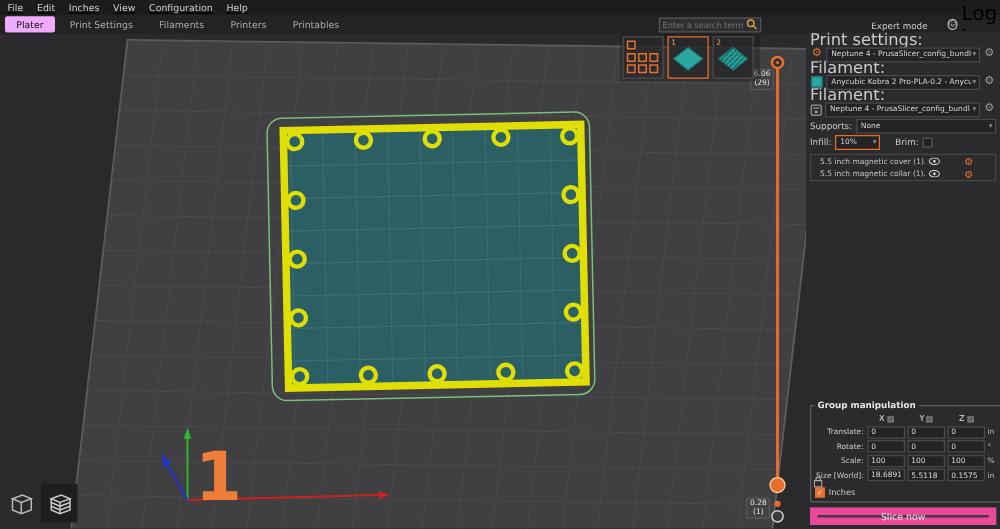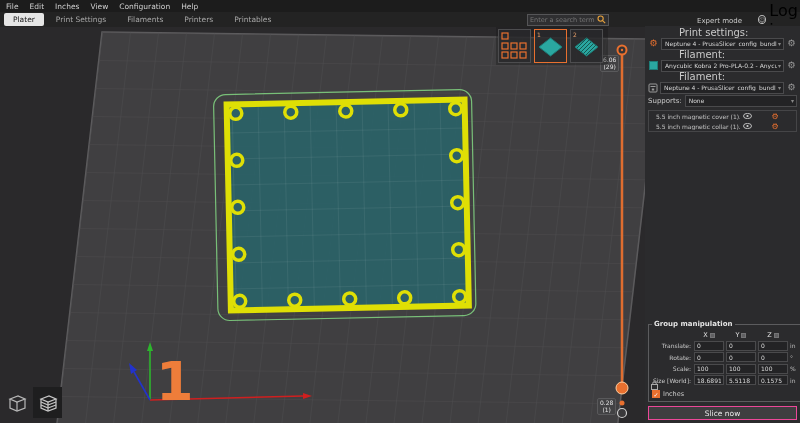--- a/index.html
+++ b/index.html
@@ -1,26 +1,26 @@
 <!DOCTYPE html>
 <html><head>
 <meta charset="utf-8">
 <style>
   * { margin:0; padding:0; box-sizing:border-box; font-family:"DejaVu Sans", sans-serif; }
   html,body { width:800px; height:423px; overflow:hidden; }
   body { position:relative; background:#2a292b; }
 
   
   .menubar { position:absolute; top:0; left:0; width:800px; height:12px; background:#1c1c1c;
-             display:flex; align-items:center; gap:11px; padding-left:6px; z-index:6; }
+             display:flex; align-items:center; gap:11px; padding-left:6px; z-index:6;text-decoration:underline; }
   .menubar span { font-size:7.5px; color:#cfcfcf; }
   .tabrow { position:absolute; top:12px; left:0; width:800px; height:15px; background:#232323;
             display:flex; align-items:center; gap:3px; padding-left:4px; z-index:6; }
   .tab { font-size:7.5px; color:#a8a8a8; padding:2px 9px; border-radius:2px; }
-  .tab.active { background:#e5e5e5; color:#141414; }
+  .tab.active { background:#f0abfc; color:#141414; }
   .searchbox { position:absolute; left:527px; top:1.5px; width:82px; height:12px; background:#2f2f31;
                border:1px solid #555557; display:flex; align-items:center; padding:0 2px; }
   .searchbox input { flex:1; background:transparent; border:none; outline:none; color:#a8a8a8;
                      font-size:6.5px; width:64px; }
   .mode-area { position:absolute; left:697px; top:2px; height:11px; display:flex; align-items:center; gap:3px;flex-direction:column; }
   .redsq { width:7px; height:7px; background:#d52b1e; border-radius:1.5px; }
   .mode-area .lbl { font-size:7px; color:#cccccc; }
   .caret { font-size:6px; color:#8a8a8a; }
   .login-area { position:absolute; left:758px; top:2px; height:11px; display:flex; align-items:center; gap:3px; }
   .face { width:9px; height:9px; border:1px solid #bbbbbb; border-radius:50%; color:#bbbbbb;
@@ -41,21 +41,21 @@
   .thumb.sel { border:1px solid #e8702f; }
   .thumb .tnum { position:absolute; left:2px; top:1px; font-size:6px; color:#e8a06a; z-index:2; }
 
   .viewbtns { position:absolute; left:2px; top:361px; display:flex; gap:2px; z-index:4; }
   .viewbtn { width:29px; height:31px; display:flex; align-items:center; justify-content:center; }
   .viewbtn.active { background:#1e1e1f; }
 
   
   .rp { position:absolute; left:645px; top:26px; width:155px; height:397px; background:#2b2b2d;
         display:flex; flex-direction:column; padding:2px 3px 3px 3px; z-index:6; }
-  .rp-label { font-size:10px; color:#c9c9c9; height:9px; line-height:9px;margin-left:31px; }
+  .rp-label { font-size:13px; color:#c9c9c9; height:9px; line-height:9px; }
   .preset-row { display:flex; align-items:center; gap:2px; height:13px; }
   .combo { flex:1; height:12px; background:#232325; border:1px solid #4a4a4c; display:flex;
            align-items:center; padding:0 3px; color:#d6d6d6; font-size:6px; overflow:hidden;
            white-space:nowrap; position:relative; }
   .combo::after { content:"▾"; position:absolute; right:2px; color:#888; font-size:6px; }
   .combo .ctext { overflow:hidden; white-space:nowrap; max-width:112px; display:inline-block; }
   .gear { font-size:9px; color:#e8702f; line-height:11px; width:11px; text-align:center; }
   .gear.grey { color:#9a9a9a; }
   .swatch { width:9px; height:9px; background:#2aa7a0; border:1px solid #1d7d78; margin:0 1px; }
   .inline-row { display:flex; align-items:center; gap:3px; height:13px; font-size:7px; color:#c9c9c9; }
@@ -87,21 +87,21 @@
                   color:#dddddd; font-size:6px; padding:0 2px; }
   .gm-row .unit { width:8px; font-size:6px; color:#bdbdbd; }
   .gm-head { display:flex; gap:2px; margin-top:1px; }
   .gm-head .rlabel { width:40px; }
   .gm-head .axcell { width:30px; display:flex; justify-content:center; align-items:center; gap:2px;
                      font-size:6.5px; color:#e0e0e0; }
   .axsq { width:5px; height:5px; background:#606062; border:1px solid #747476; }
   .lockwrap { position:absolute; left:2px; top:47px; }
   .inches-row { display:flex; align-items:center; gap:3px; margin-top:5px; font-size:6.5px; color:#c9c9c9; }
 
-  .slice-btn { margin-top:4px; height:14px; background:#3e3e40; border:1px solid #ec4899; color:#ebebeb;
+  .slice-btn { margin-top:4px; height:14px; background:#3e3e40; border:6px solid #ec4899; color:#ebebeb;
                font-size:7.5px; display:flex; align-items:center; justify-content:center; cursor:pointer; }
 </style>
 </head>
 <body>
 
 <div class="menubar">
   <span>File</span>
   <span>Edit</span>
   <span>Inches</span>
   <span>View</span>
@@ -300,20 +300,29 @@
     <span class="gear grey">⚙</span>
   </div>
 
   <div class="inline-row">
     <span>Supports:</span>
     <div class="combo">
       <span class="ctext">None</span>
     </div>
   </div>
 
+  <div class="inline-row">
+    <span>Infill:</span>
+    <div class="combo small orange">
+      <span class="ctext">10%</span>
+    </div>
+    <span style="width:6px"></span>
+    <span>Brim:</span>
+    <span class="checkbox"></span>
+  </div>
 
   <div class="tbl">
     <div class="tbl-row">
       <span class="c-name">5.5 inch magnetic cover (1).stl</span>
       <span class="c-eye">
         <svg width="9" height="6" viewBox="0 0 9 6">
             <ellipse cx="4.5" cy="3" rx="4" ry="2.6" fill="none" stroke="#cfcfcf" stroke-width="0.9"></ellipse>
             <circle cx="4.5" cy="3" r="1.1" fill="#cfcfcf"></circle>
           </svg>
       </span>

